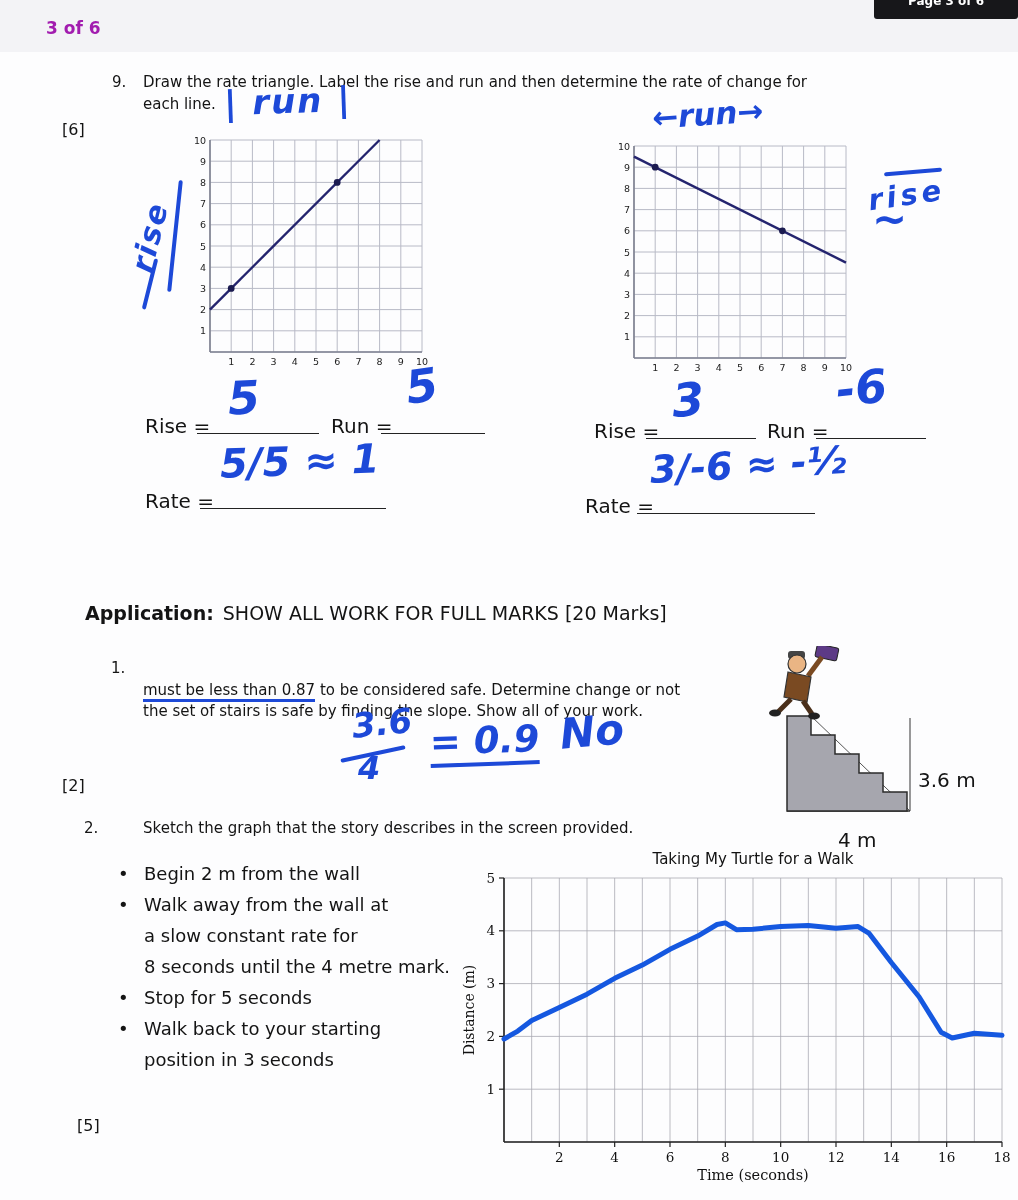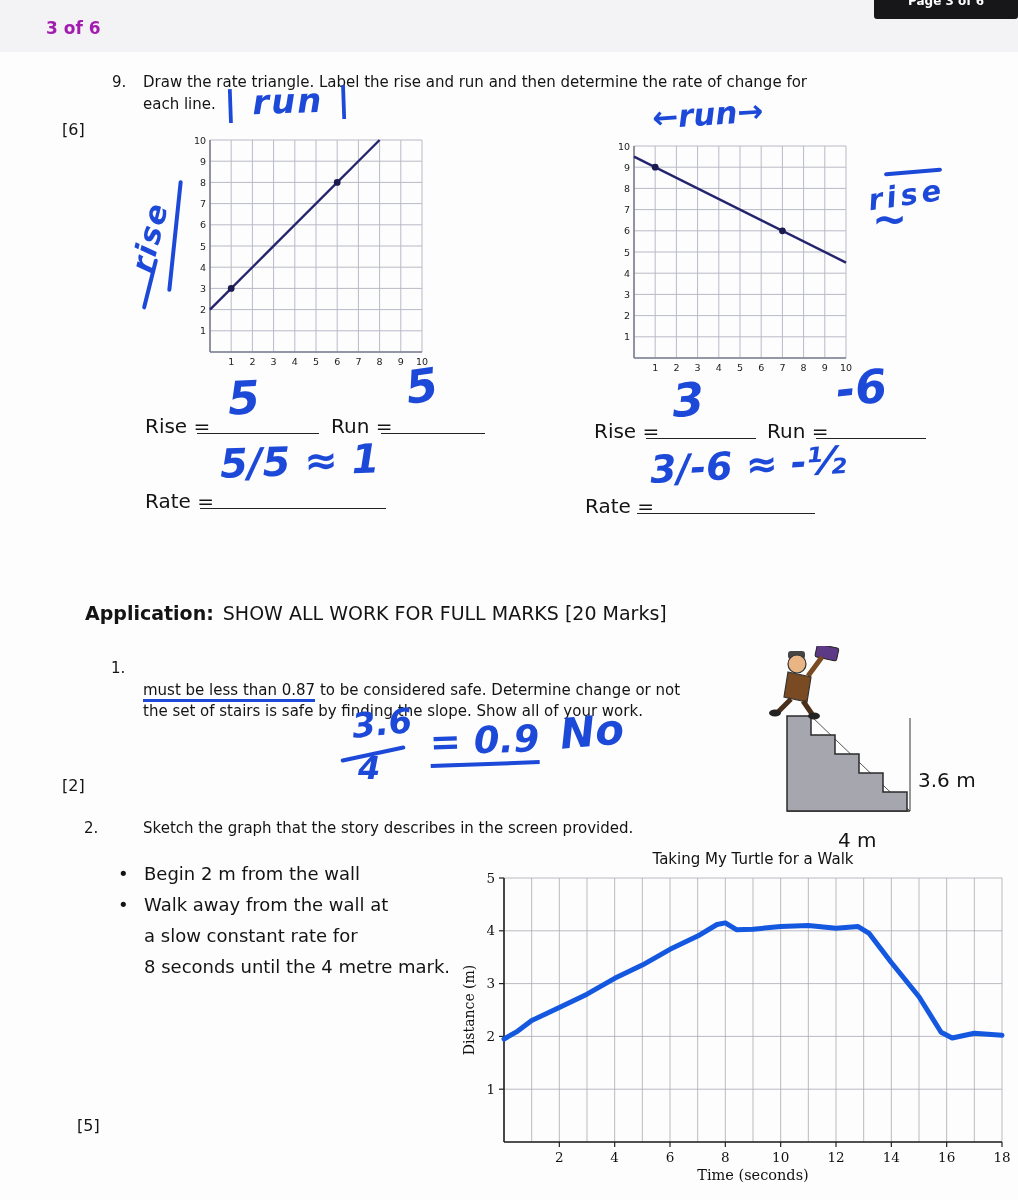--- a/index.html
+++ b/index.html
@@ -206,20 +206,23 @@
 <div class="abs label" style="left:918px;top:768px">3.6 m</div>
 <div class="abs label" style="left:838px;top:828px">4 m</div>
 
 <div class="abs qnum" style="left:84px;top:818px">2.</div>
 <div class="abs qtext" style="left:143px;top:818px;width:560px">Sketch the graph that the story describes in the screen provided.</div>
 <ul class="abs bullets" style="left:104px;top:858px;width:350px">
   <li><span>Begin 2 m from the wall</span></li>
   <li><span>Walk away from the wall at
 a slow constant rate for
 8 seconds until the 4 metre mark.</span></li>
+  <li><span>Stop for 5 seconds</span></li>
+  <li><span>Walk back to your starting
+position in 3 seconds</span></li>
 </ul>
 <div class="abs marks" style="left:77px;top:1116px">[5]</div>
 
 <svg id="turtle-svg" class="abs" style="left:458px;top:848px" width="556" height="338">
   <text x="295" y="16" text-anchor="middle" font-size="15" fill="#111" font-family="DejaVu Sans, sans-serif">Taking My Turtle for a Walk</text>
   <text x="16" y="162" text-anchor="middle" font-size="14" fill="#111" font-family="DejaVu Serif, serif" transform="rotate(-90 16 162)">Distance (m)</text>
   <text x="295" y="332" text-anchor="middle" font-size="14.5" fill="#111" font-family="DejaVu Serif, serif">Time (seconds)</text>
   <g id="turtle-plot">
       <line x1="46" y1="30" x2="46" y2="294" stroke="#a9a9b2" stroke-width="0.8"></line>
       <line x1="73.66666666666666" y1="30" x2="73.66666666666666" y2="294" stroke="#a9a9b2" stroke-width="0.8"></line>

